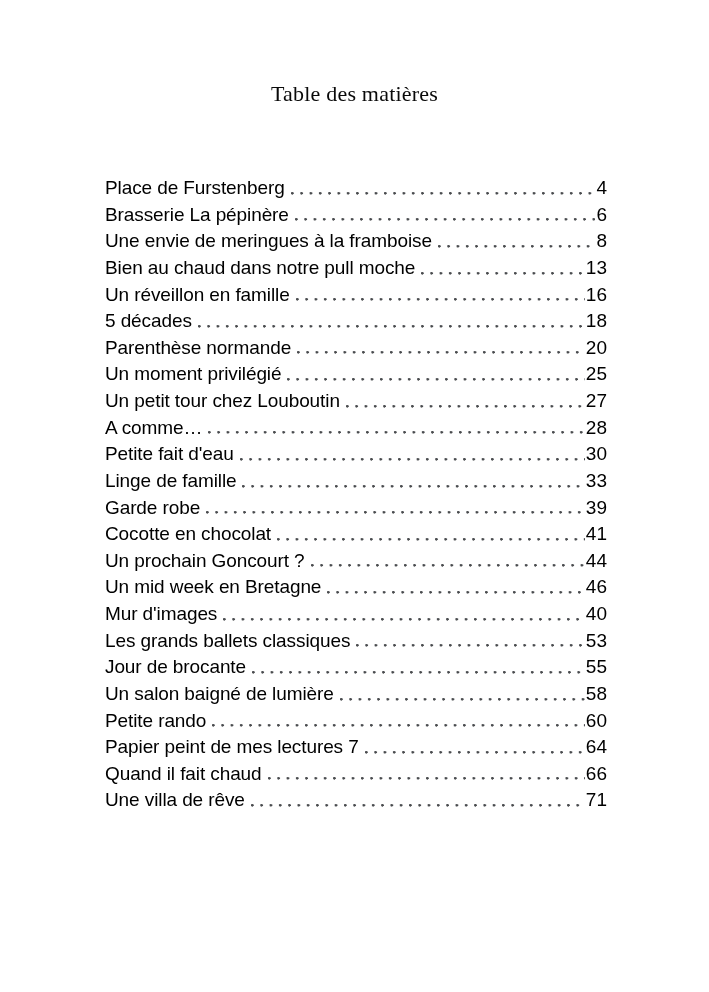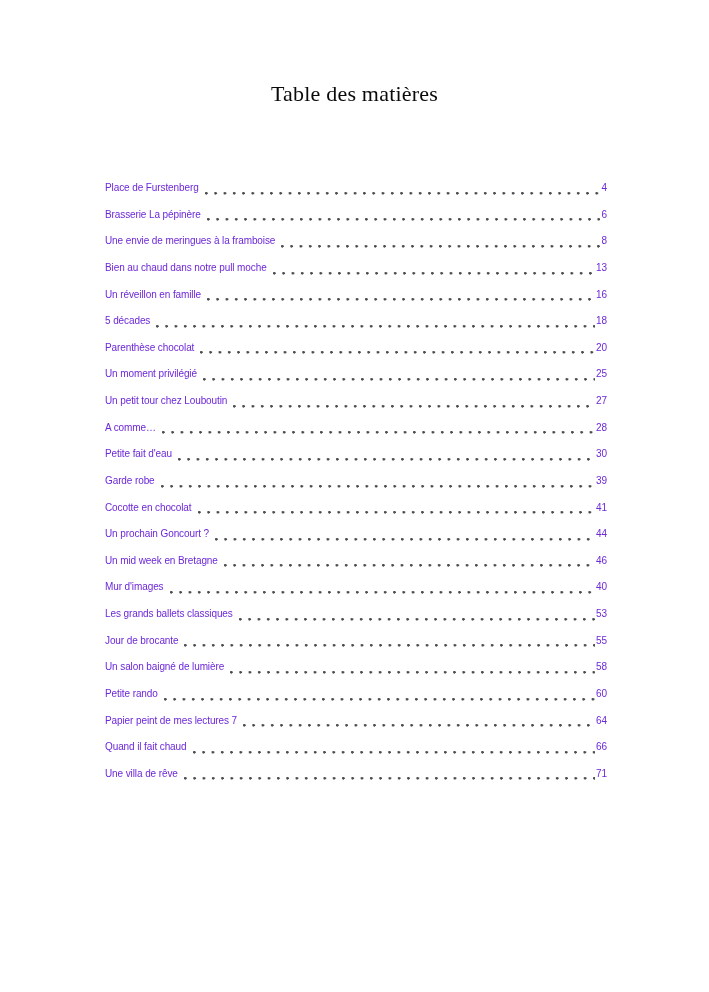--- a/index.html
+++ b/index.html
@@ -32,23 +32,23 @@
   .toc {
     position: absolute;
     top: 175px;
     left: 105px;
     width: 502px;
   }
   .toc-row {
     display: flex;
     align-items: baseline;
     height: 26.64px;
-    font-size: 10px;
+    font-size: 19px;
     line-height: 26.64px;
-    color: #6d28d9;
+    color: #000000;
   }
   .toc-label {
     white-space: nowrap;
     flex: 0 0 auto;
     letter-spacing: -0.1px;
   }
   .toc-leader {
     flex: 1 1 auto;
     align-self: flex-end;
     height: 3px;
@@ -103,21 +103,21 @@
     <span class="toc-page">16</span>
   </div>
 
   <div class="toc-row">
     <span class="toc-label">5 décades</span>
     <span class="toc-leader"></span>
     <span class="toc-page">18</span>
   </div>
 
   <div class="toc-row">
-    <span class="toc-label">Parenthèse chocolat</span>
+    <span class="toc-label">Parenthèse normande</span>
     <span class="toc-leader"></span>
     <span class="toc-page">20</span>
   </div>
 
 
   <div class="toc-row">
     <span class="toc-label">Un moment privilégié</span>
     <span class="toc-leader"></span>
     <span class="toc-page">25</span>
   </div>
@@ -133,20 +133,25 @@
     <span class="toc-leader"></span>
     <span class="toc-page">28</span>
   </div>
 
   <div class="toc-row">
     <span class="toc-label">Petite fait d'eau</span>
     <span class="toc-leader"></span>
     <span class="toc-page">30</span>
   </div>
 
+  <div class="toc-row">
+    <span class="toc-label">Linge de famille</span>
+    <span class="toc-leader"></span>
+    <span class="toc-page">33</span>
+  </div>
 
 
   <div class="toc-row">
     <span class="toc-label">Garde robe</span>
     <span class="toc-leader"></span>
     <span class="toc-page">39</span>
   </div>
 
   <div class="toc-row">
     <span class="toc-label">Cocotte en chocolat</span>

